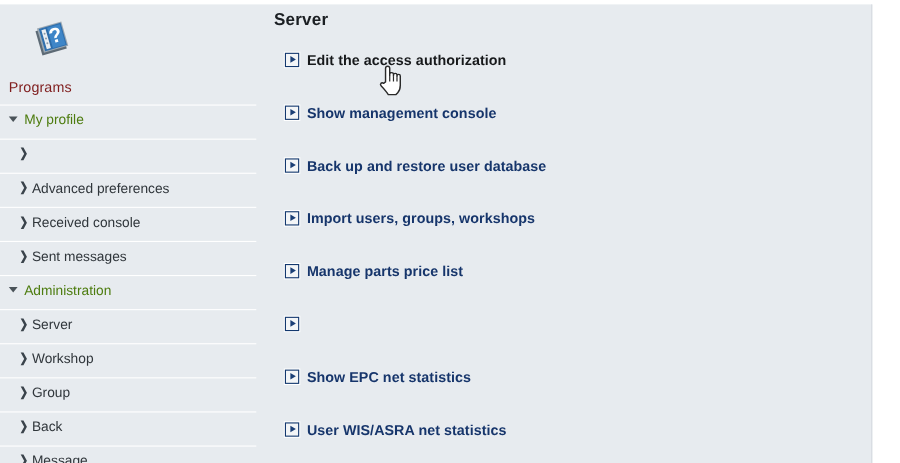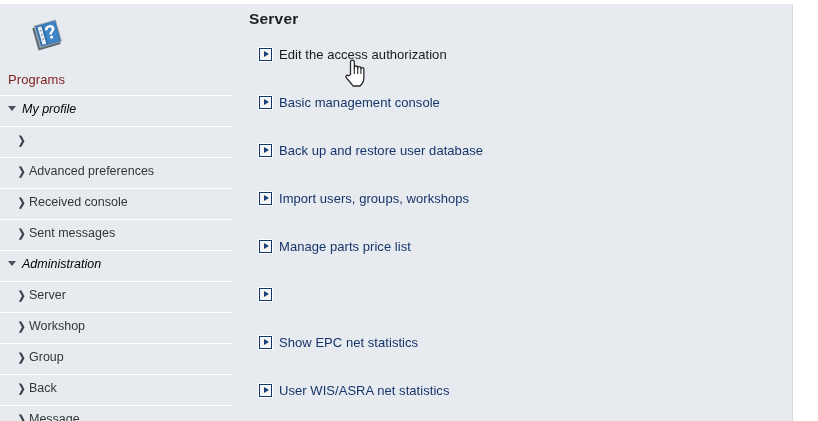--- a/index.html
+++ b/index.html
@@ -82,24 +82,23 @@
     background: #ffffff;
     margin: 3px 0 0 0;
     width: 233px;
   }
   .nav-group {
     position: relative;
     height: 27px;
     line-height: 27px;
     padding-left: 8px;
     font-size: 12.5px;
-    color: #000000;
+    color: #4d7c0f;
     white-space: nowrap;
     cursor: default;
-    font-style: italic;
   }
   .nav-group .tri {
     display: inline-block;
     width: 0;
     height: 0;
     border-left: 4.5px solid transparent;
     border-right: 4.5px solid transparent;
     border-top: 5px solid #4a5359;
     vertical-align: 2px;
     margin-right: 6px;
@@ -171,21 +170,21 @@
     height: 0;
     border-top: 3.5px solid transparent;
     border-bottom: 3.5px solid transparent;
     border-left: 5.5px solid #1b3f76;
   }
   .menu-label {
     position: absolute;
     left: 30px;
     top: -2px;
     font-size: 13px;
-    font-weight: normal;
+    font-weight: bold;
     color: #16356b;
     letter-spacing: .05px;
     line-height: 18px;
   }
   .menu-row.is-hovered .menu-label {
     color: #17191b;
   }
 
   
   .cursor {
@@ -292,21 +291,21 @@
 
     <div class="menu-list">
 
       <div class="menu-row is-hovered">
         <span class="go-icon"></span>
         <span class="menu-label">Edit the access authorization</span>
       </div>
 
       <div class="menu-row">
         <span class="go-icon"></span>
-        <span class="menu-label">Basic management console</span>
+        <span class="menu-label">Show management console</span>
       </div>
 
       <div class="menu-row">
         <span class="go-icon"></span>
         <span class="menu-label">Back up and restore user database</span>
       </div>
 
       <div class="menu-row">
         <span class="go-icon"></span>
         <span class="menu-label">Import users, groups, workshops</span>

